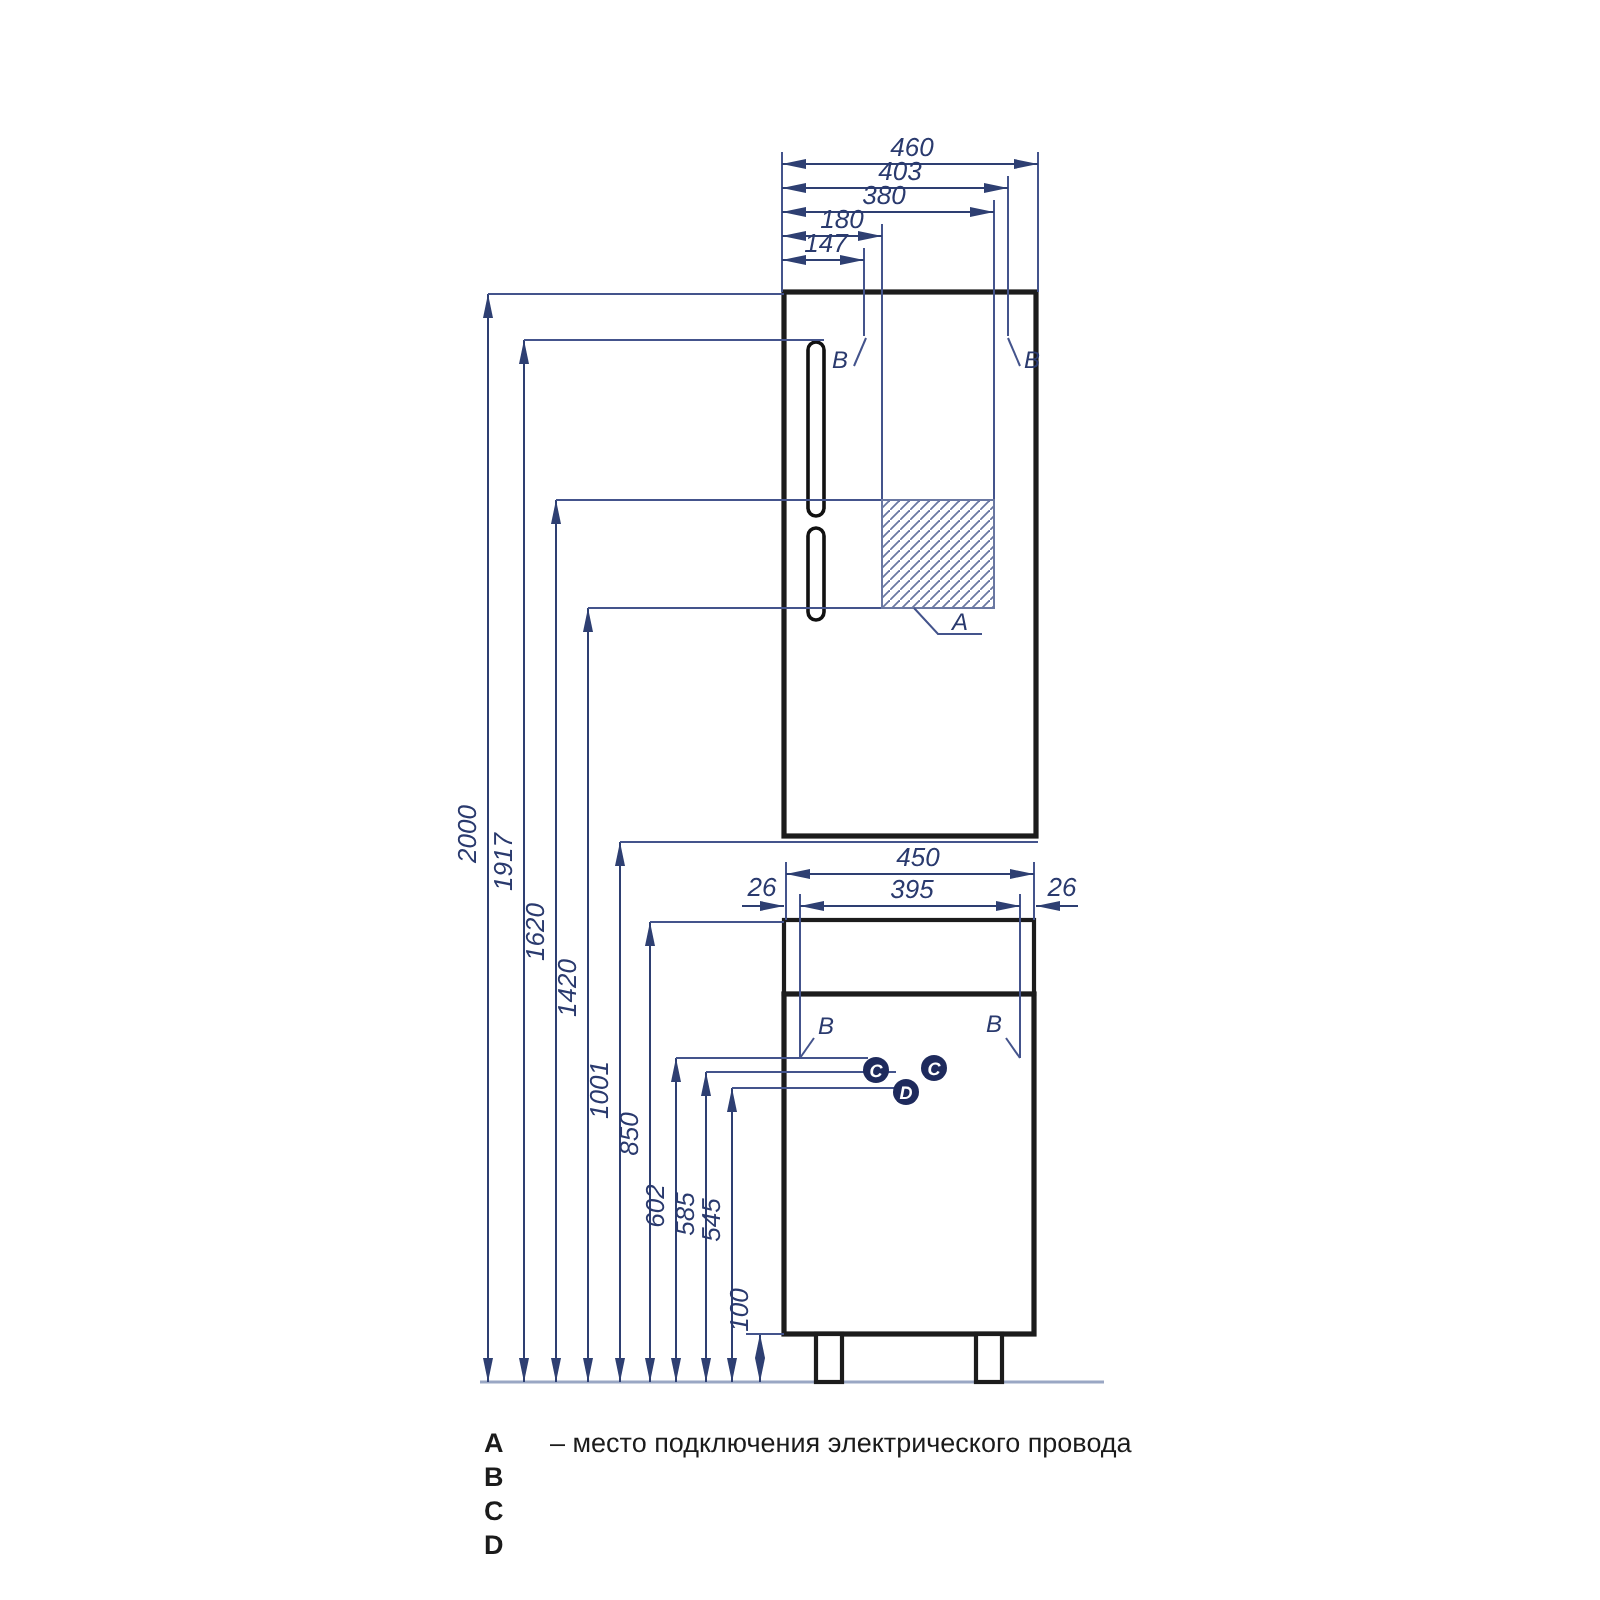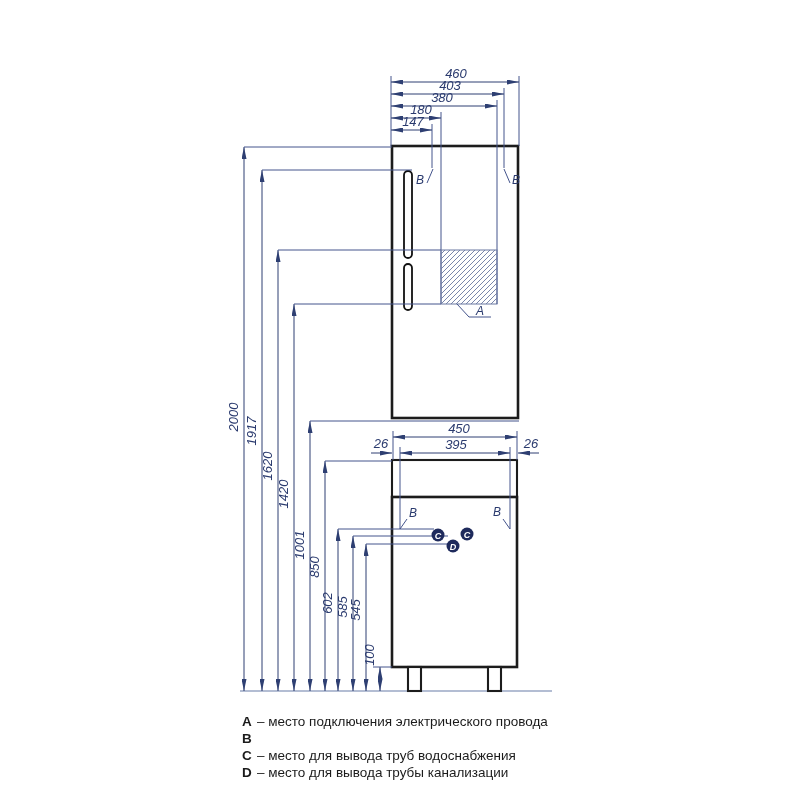--- a/index.html
+++ b/index.html
@@ -12,21 +12,21 @@
   .thin{stroke:#44548c;stroke-width:1;fill:none;}
   .dim{stroke:#2e3f72;stroke-width:1;fill:none;}
   .floor{stroke:#9aa7c4;stroke-width:1.6;}
   .hatchrect{stroke:#6a78a2;stroke-width:1;}
   .dt{font-family:"Liberation Sans",sans-serif;font-style:italic;font-size:13px;fill:#2a3a6e;}
   .dts{font-family:"Liberation Sans",sans-serif;font-style:italic;font-size:12px;fill:#2a3a6e;}
   .mk{font-family:"Liberation Sans",sans-serif;font-style:italic;font-weight:bold;font-size:9px;fill:#ffffff;}
   .legend{position:absolute;left:242px;top:713px;color:#1b1b1b;font-size:13.5px;line-height:17px;}
   .legend-row{display:flex;align-items:baseline;}
   .legend-letter{font-weight:bold;min-width:13px;}
-  .legend-text{margin-left:2px;}
+  .legend-text{margin-left:20px;}
 </style>
 </head>
 <body>
 
 <div class="page">
 
 <svg width="800" height="800" viewBox="0 0 800 800">
   <defs>
     <marker id="arr" viewBox="0 0 12 5" refX="12" refY="2.5" markerWidth="12" markerHeight="5" orient="auto-start-reverse">
       <path d="M0,0 L12,2.5 L0,5 Z" fill="#2e3f72"></path>
@@ -146,21 +146,19 @@
 <div class="legend">
   <div class="legend-row">
     <span class="legend-letter">A</span>
     <span class="legend-text">– место подключения электрического провода</span>
   </div>
   <div class="legend-row">
     <span class="legend-letter">B</span>
   </div>
   <div class="legend-row">
     <span class="legend-letter">C</span>
-    <span class="legend-text">– место для вывода труб водоснабжения</span>
   </div>
   <div class="legend-row">
     <span class="legend-letter">D</span>
-    <span class="legend-text">– место для вывода трубы канализации</span>
   </div>
 </div>
 
 </div>
 
 </body></html>

